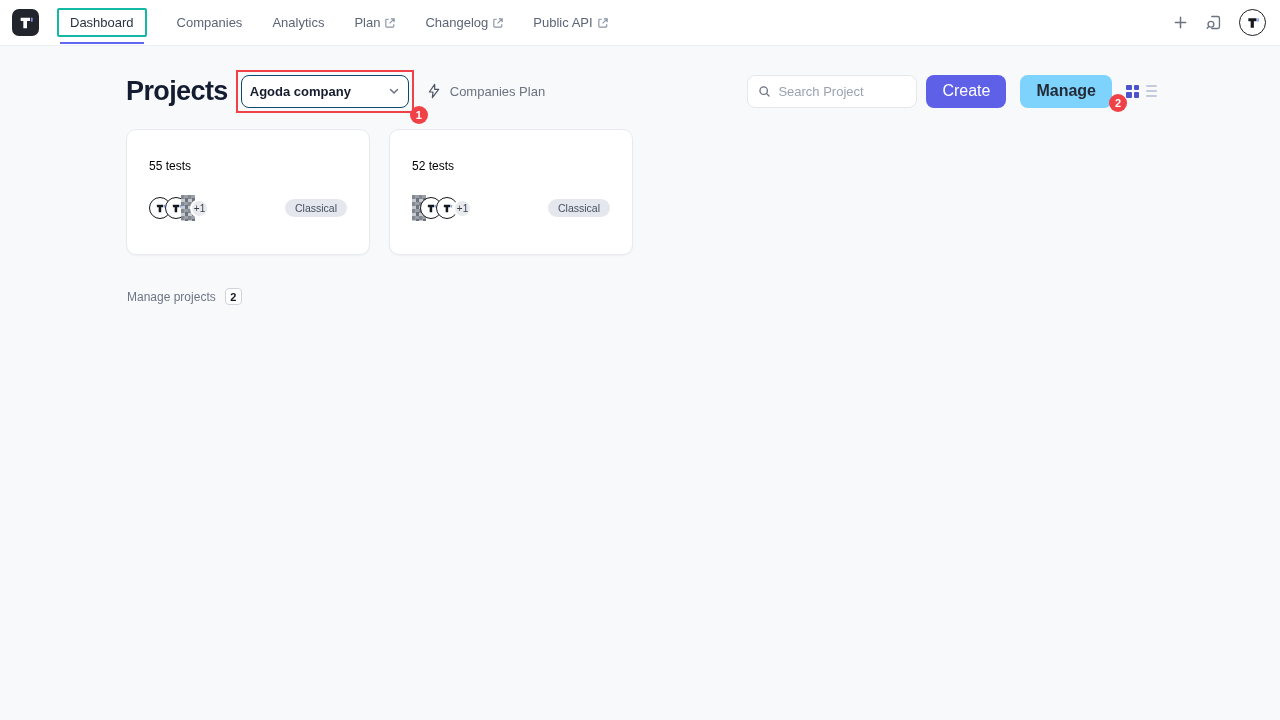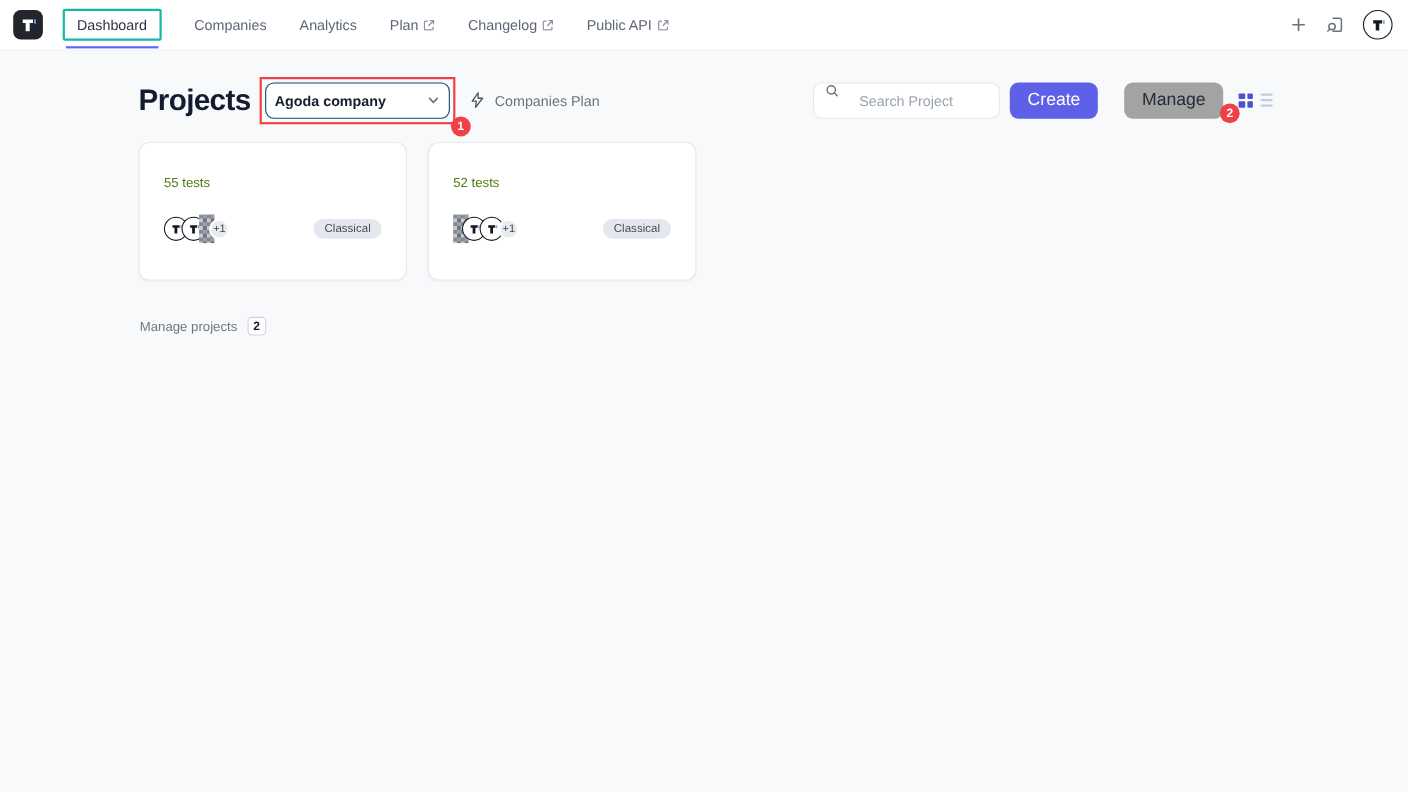--- a/index.html
+++ b/index.html
@@ -109,23 +109,23 @@
   .plan .bolt { color: #4b5563; display: inline-flex; }
   .plan .plan-label { font-size: 13px; color: #6b7280; }
 
   .head-spacer { flex: 1; }
 
   .search-box {
     width: 170px; height: 33px;
     background: #ffffff;
     border: 1px solid #e5e7eb;
     border-radius: 8px;
-    display: flex; 
+    display: flex; align-items: center;
     padding: 0 10px;
-    gap: 18px;
+    gap: 7px;
   }
   .search-box input {
     border: none; outline: none;
     font-size: 13px;
     color: #374151;
     width: 100%;
     font-family: inherit;
     background: transparent;
   }
   .search-box input::placeholder { color: #9aa3b2; }
@@ -134,21 +134,21 @@
   .btn {
     height: 33px;
     border: none;
     border-radius: 8px;
     font-size: 16px;
     font-family: inherit;
     cursor: pointer;
     padding: 0 16px;
   }
   .btn-create { margin-left: 9px; background: #5e60e7; color: #ffffff; font-weight: 500; }
-  .btn-manage { margin-left: 24px; background: #a3a3a3; color: #242b38; font-weight: 400; }
+  .btn-manage { margin-left: 14px; background: #7dd3fc; color: #242b38; font-weight: 700; }
 
   .view-toggle { margin-left: 14px; display: flex; align-items: center; gap: 7px; }
   .grid-ic { display: grid; grid-template-columns: 5.5px 5.5px; grid-template-rows: 5.5px 5.5px; gap: 2px; cursor: pointer; }
   .grid-ic span { background: #4d53cd; border-radius: 1px; }
   .list-ic { display: flex; flex-direction: column; gap: 2.5px; cursor: pointer; }
   .list-ic span { width: 11px; height: 2.5px; background: #c5cbdd; border-radius: 1px; }
 
   
   .cards {
     display: flex;
@@ -158,21 +158,21 @@
   .card {
     width: 244px; height: 126px;
     background: #ffffff;
     border: 1px solid #e8eaee;
     border-radius: 10px;
     box-shadow: 0 1px 2px rgba(16,24,40,0.04);
     padding: 22px;
     cursor: pointer;
   }
   .card-title { font-size: 17px; font-weight: 600; color: #1f2838; letter-spacing: -0.2px; }
-  .card-tests { font-size: 12px; color: #4d7c0f; margin-top: 7px; }
+  .card-tests { font-size: 12px; color: #000000; margin-top: 7px; }
   .card-foot { display: flex; align-items: center; margin-top: 22px; }
 
   .avatars { display: flex; align-items: center; }
   .av {
     width: 22px; height: 22px;
     border-radius: 50%;
     background: #ffffff;
     border: 1.4px solid #15181d;
     display: flex; align-items: center; justify-content: center;
     flex: 0 0 auto;

